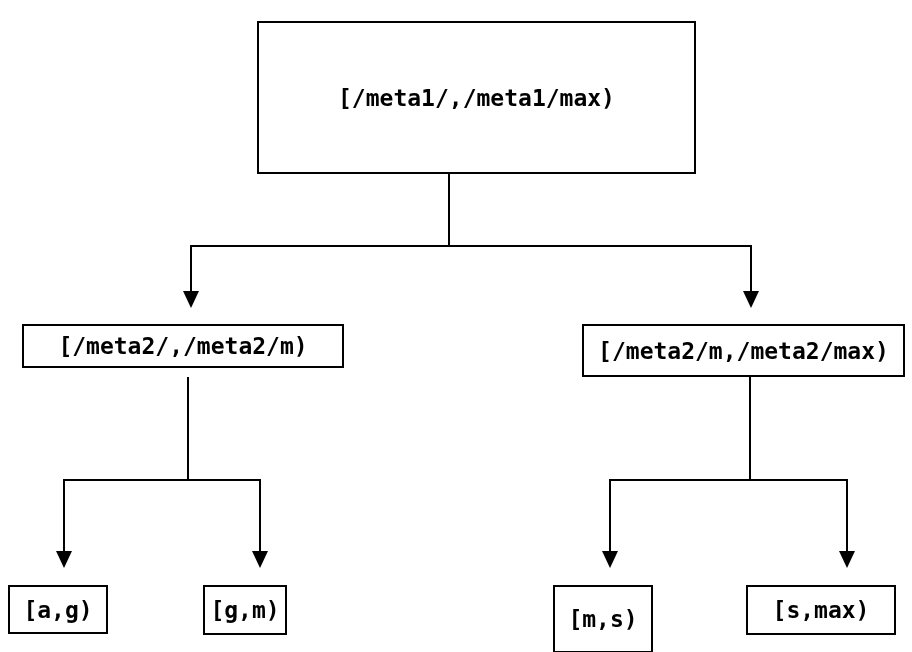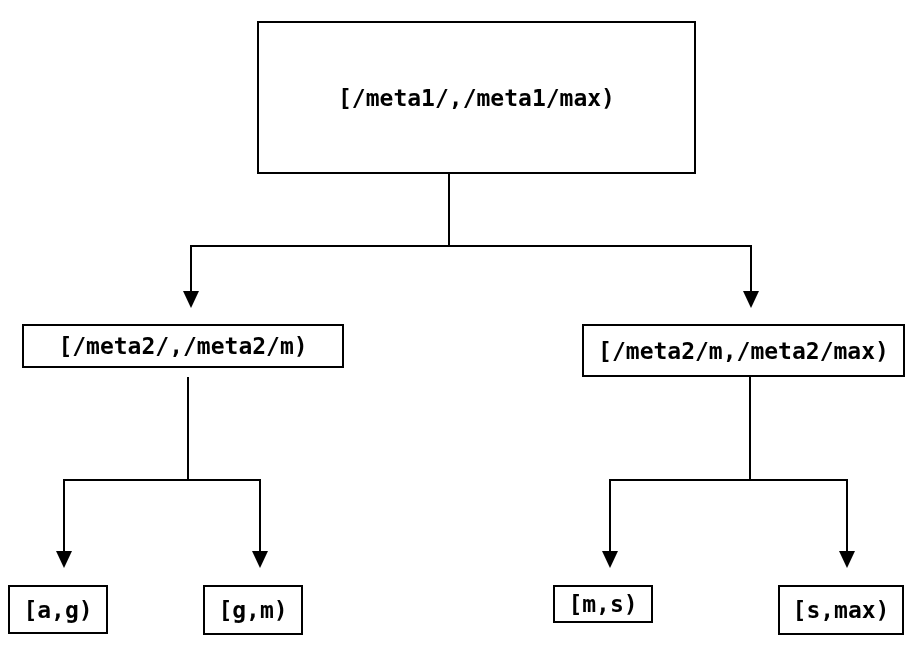--- a/index.html
+++ b/index.html
@@ -93,25 +93,25 @@
   </div>
 
   <div class="node" style="left:582px; top:324px; width:323px; height:53px;">
     <span>[/meta2/m,/meta2/max)</span>
   </div>
 
   <div class="node" style="left:8px; top:585px; width:100px; height:49px;">
     <span>[a,g)</span>
   </div>
 
-  <div class="node" style="left:203px; top:585px; width:100px; height:50px;">
+  <div class="node" style="left:203px; top:585px; width:84px; height:50px;">
     <span>[g,m)</span>
   </div>
 
-  <div class="node" style="left:553px; top:585px; width:100px; height:38px;text-align:center;">
+  <div class="node" style="left:553px; top:585px; width:100px; height:68px;text-align:center;">
     <span>[m,s)</span>
   </div>
 
-  <div class="node" style="left:778px; top:585px; width:126px; height:50px;text-align:center;">
+  <div class="node" style="left:746px; top:585px; width:150px; height:50px;text-align:center;">
     <span>[s,max)</span>
   </div>
 
 </div>
 
 </body></html>

